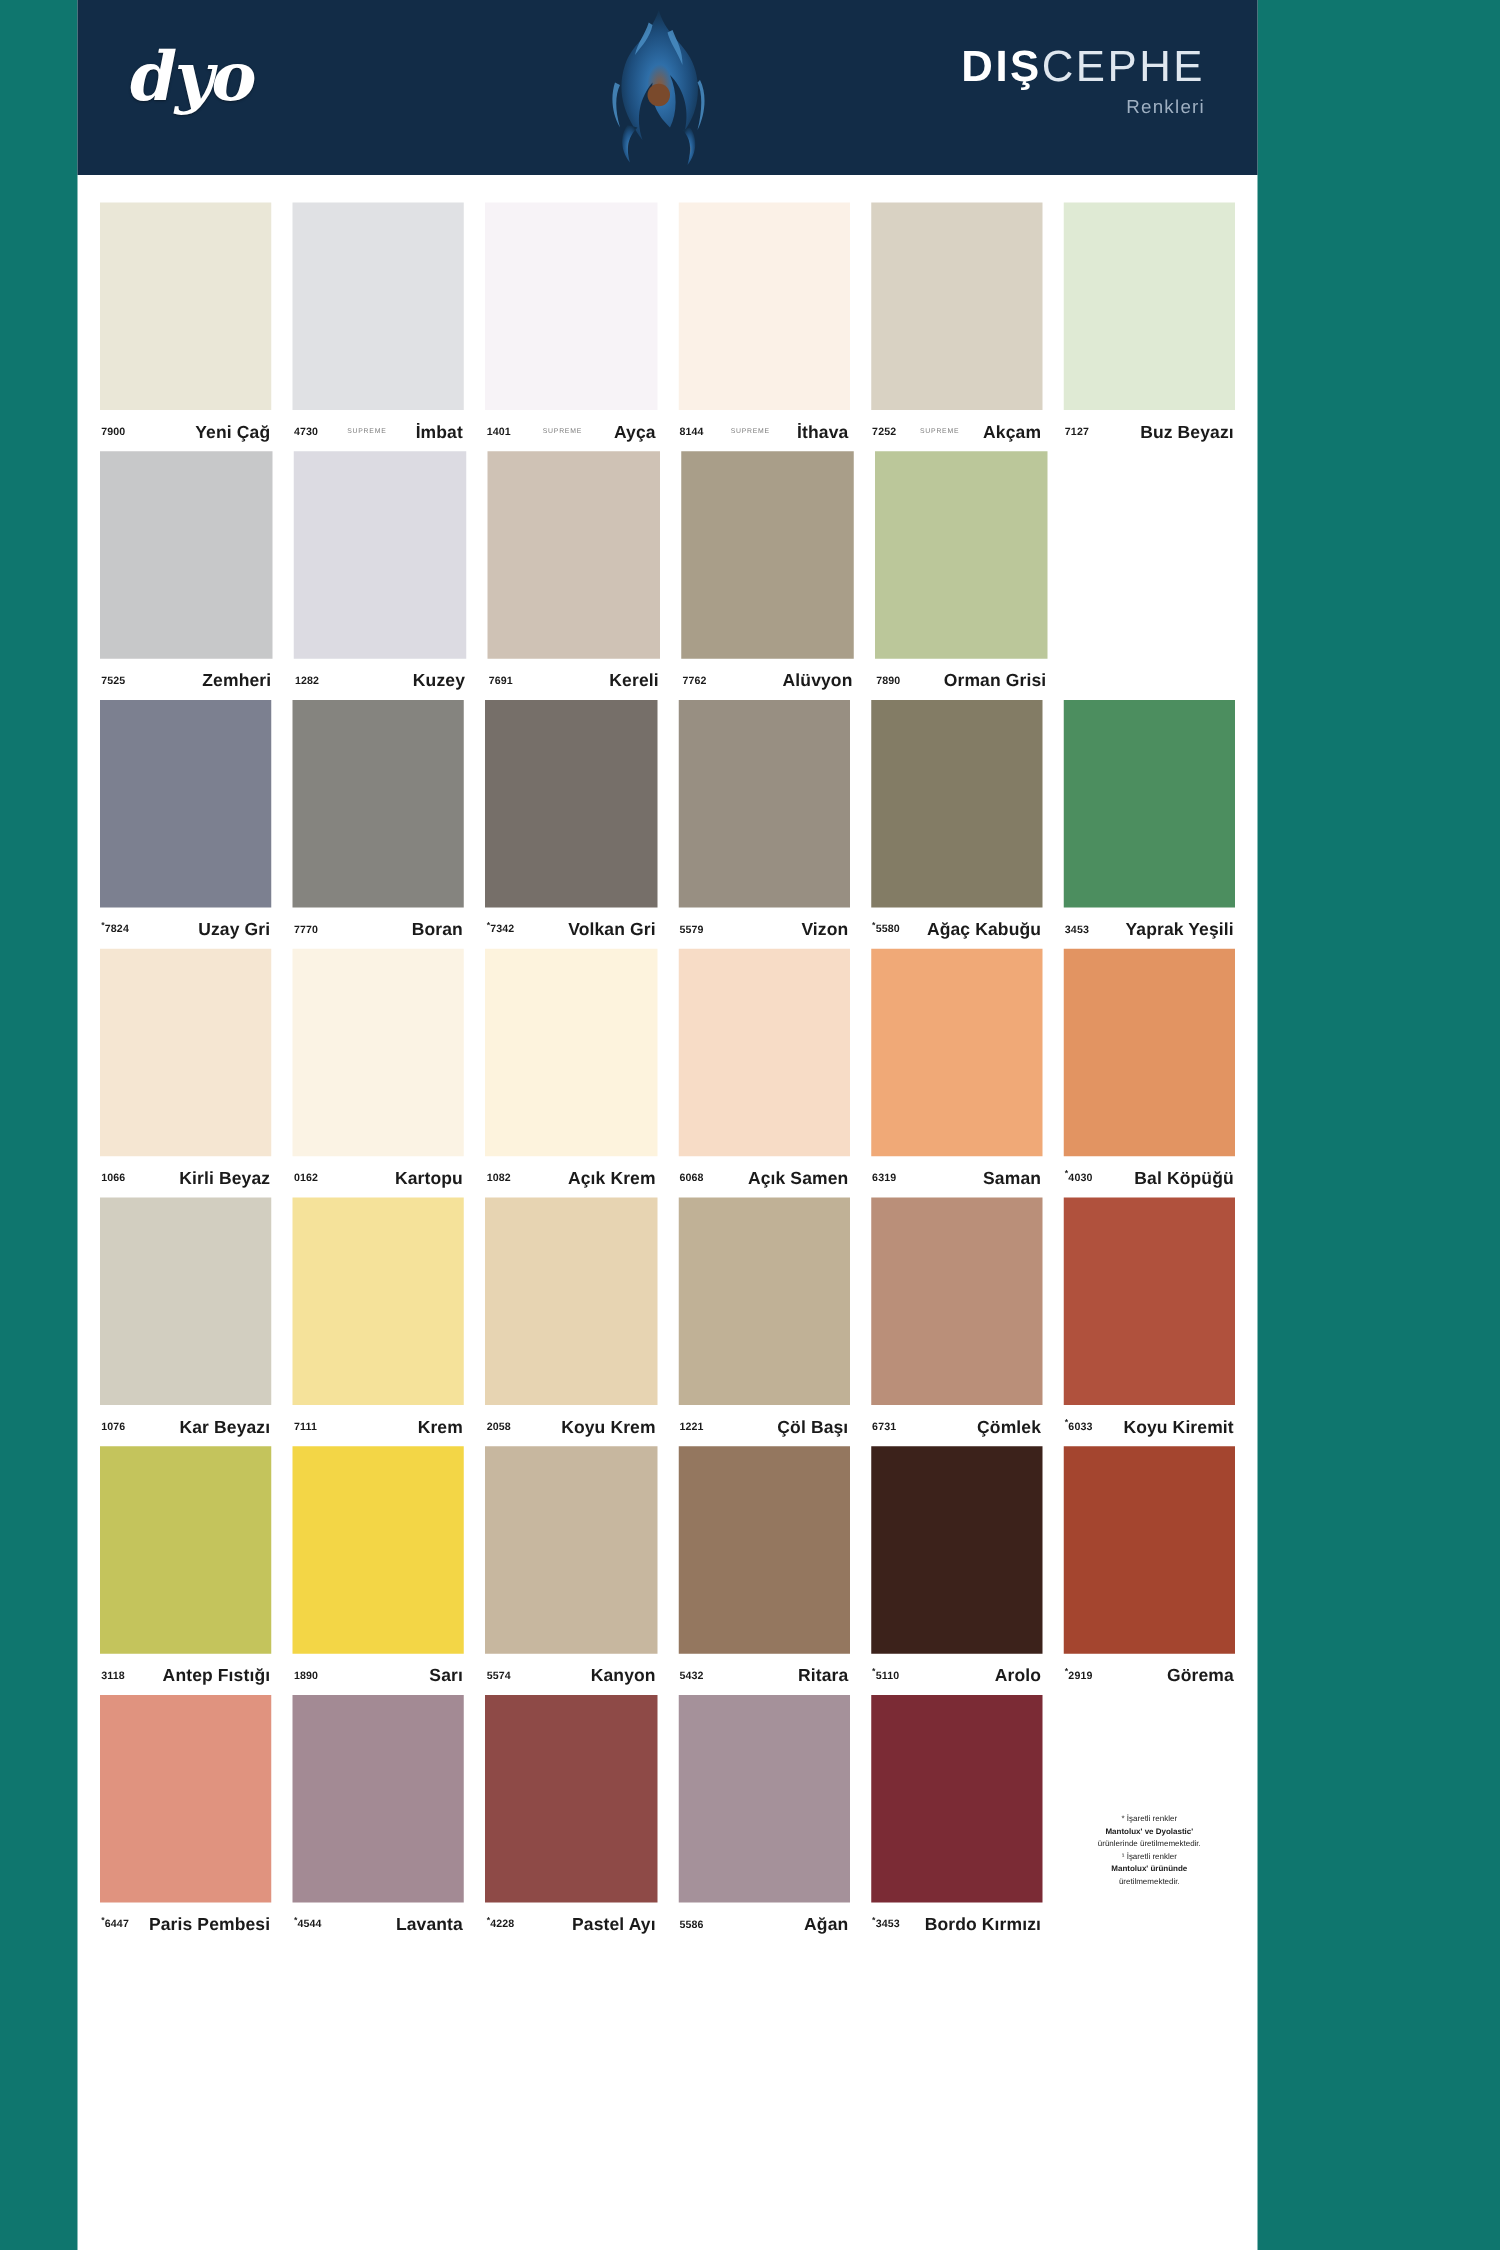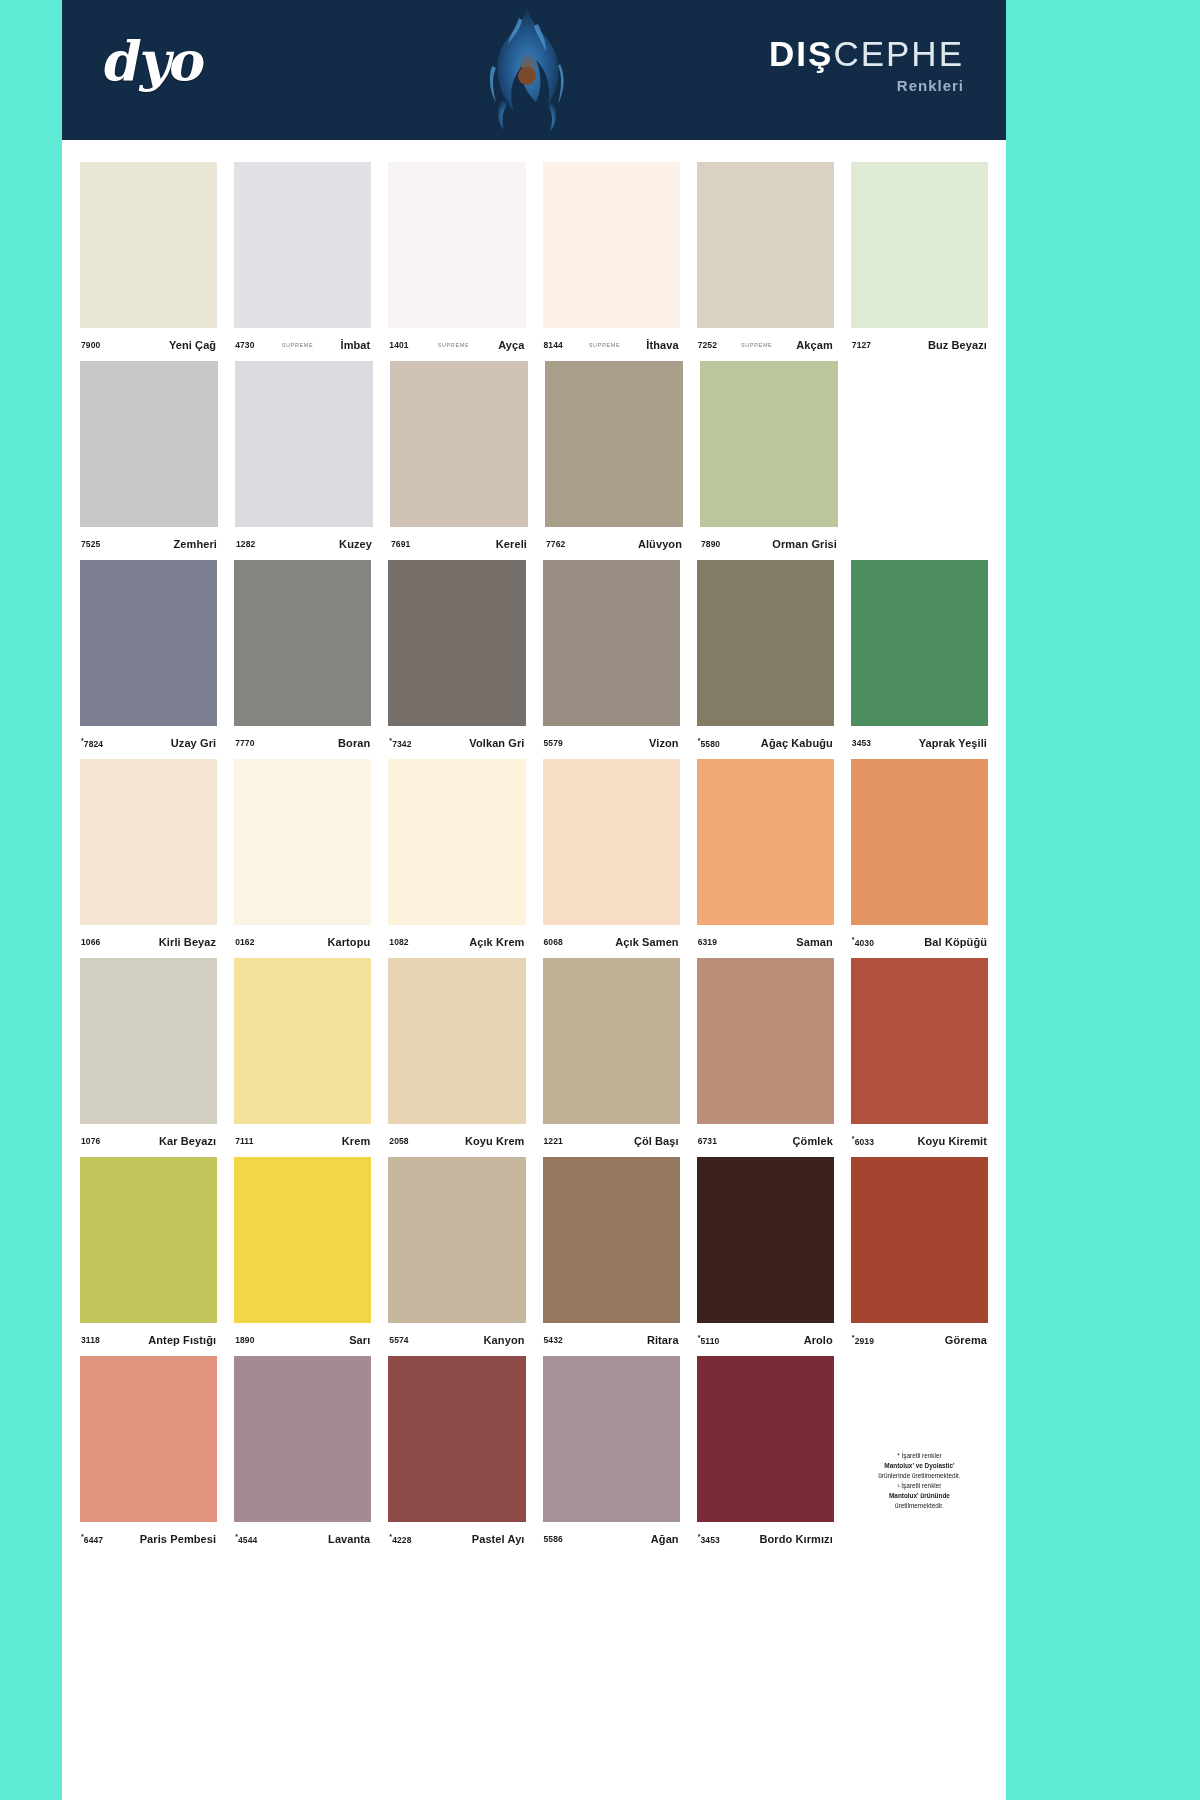--- a/index.html
+++ b/index.html
@@ -5,21 +5,21 @@
   html,body{margin:0;padding:0;}
   body{
     width:1200px;height:1800px;
     background:#ffffff;
     font-family:"Liberation Sans", sans-serif;
     overflow:hidden;
   }
   .page{
     position:relative;
     width:1200px;height:1800px;
-    background:#5eead4;
+    background:#0f766e;
     box-sizing:border-box;
   }
   
   .sheet{
     position:absolute;
     left:62px; top:0; width:944px; height:1800px;
     background:#ffffff;
   }
 
   
@@ -62,21 +62,21 @@
     letter-spacing:2px;
     line-height:1;
     font-weight:400;
   }
   .title-main .bold{color:#ffffff;font-weight:600;}
   .title-sub{
     color:#9fb0c2;
     font-size:15px;
     letter-spacing:1px;
     margin-top:6px;
-    font-weight:700;
+    font-weight:400;
   }
 
   
   .grid{
     position:relative;
     padding:22px 18px 0 18px;
     box-sizing:border-box;
   }
   .row{
     display:flex;
@@ -108,21 +108,21 @@
   }
   .code{font-weight:700;font-size:8.5px;}
   .supreme{
     font-size:5.5px;
     color:#7c7c7c;
     letter-spacing:.6px;
     text-transform:uppercase;
     flex:1;
     text-align:center;
   }
-  .cname{font-weight:700;font-size:11px;text-align:right;}
+  .cname{font-weight:700;font-size:14px;text-align:right;}
   .star{font-size:7px;vertical-align:super;}
 
   
   .disclaimer{
     width:138px;
     height:199px;
     display:flex;
     flex-direction:column;
     justify-content:flex-end;
     align-items:center;

